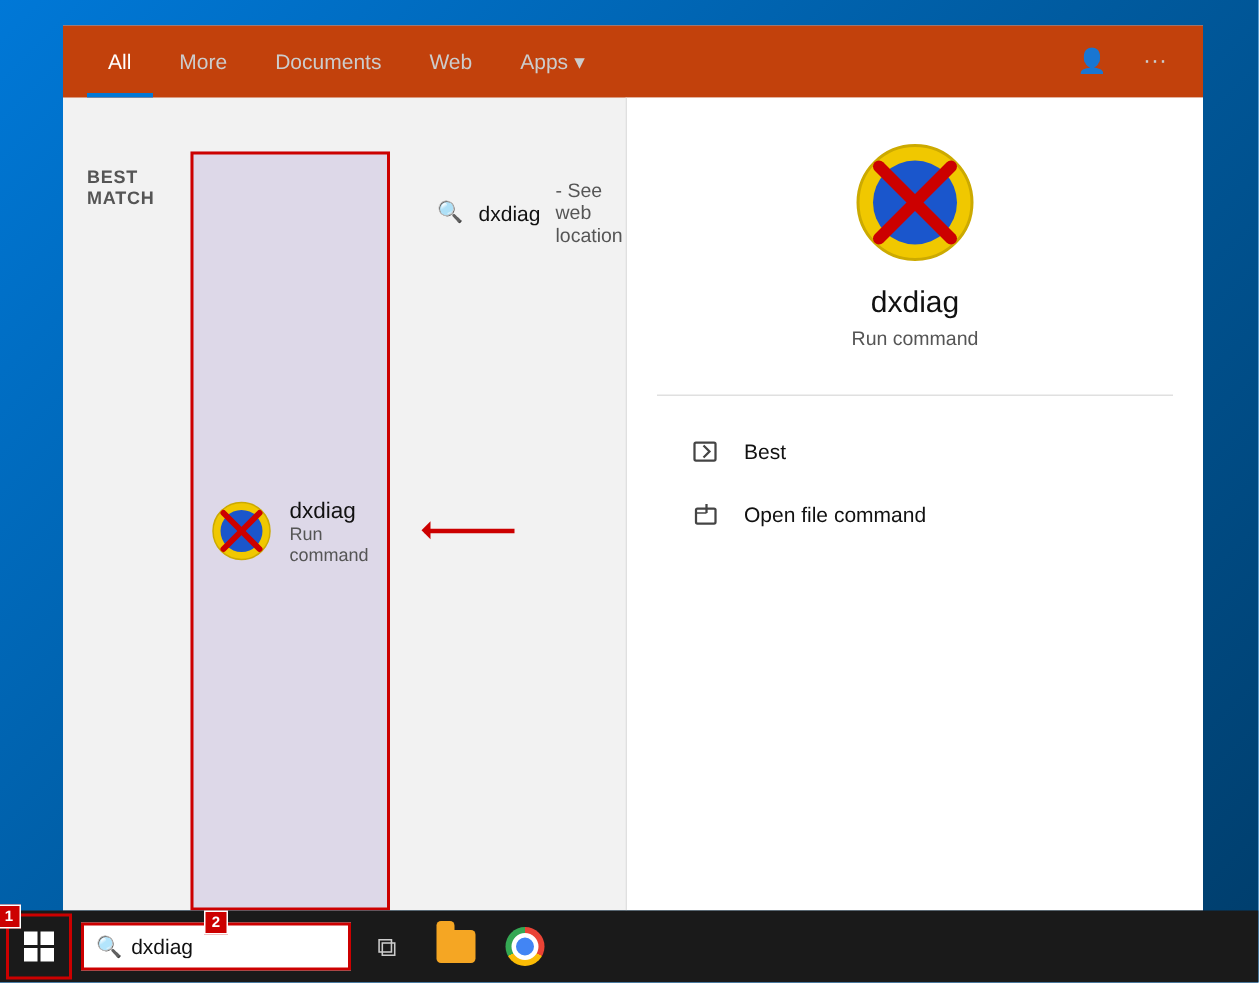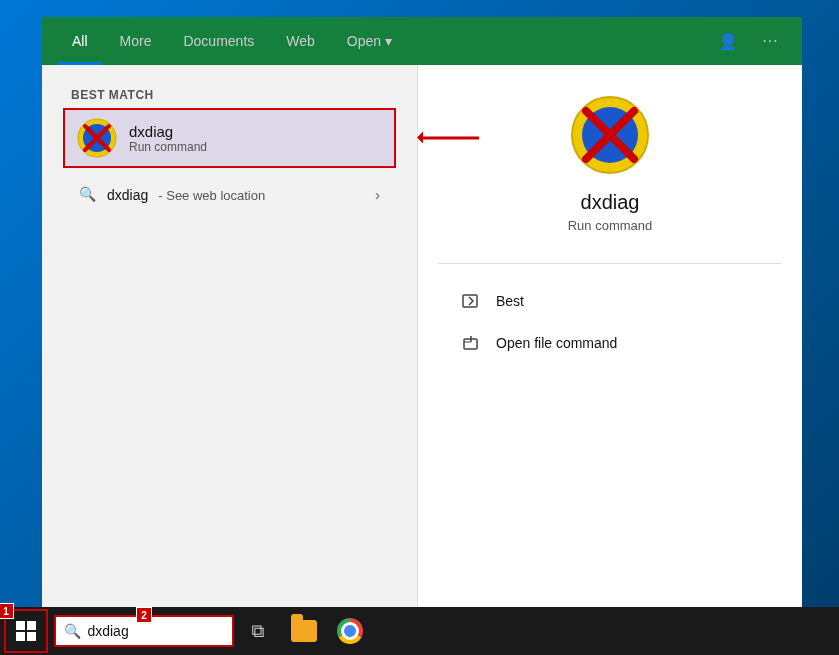--- a/index.html
+++ b/index.html
@@ -27,21 +27,21 @@
       left: 42px;
       width: 760px;
       height: 590px;
       background: #f2f2f2;
       display: flex;
       flex-direction: column;
     }
 
     
     .start-menu-header {
-      background: #15803d;
+      background: #c2410c;
       display: flex;
       align-items: center;
       padding: 0 16px;
       height: 48px;
       gap: 4px;
     }
 
     .nav-tab {
       color: #cccccc;
       padding: 0 14px;
@@ -94,23 +94,24 @@
     .start-menu-body {
       display: flex;
       flex: 1;
       overflow: hidden;
     }
 
     
     .left-panel {
       width: 375px;
       background: #f2f2f2;
-      padding: 13px;
-      display: flex;
-      flex-direction: column;
+      padding: 0;
+      display: flex;
+      flex-direction: row;
+      margin-top: 36px;
     }
 
     .section-label {
       font-size: 12px;
       font-weight: 600;
       color: #555;
       padding: 10px 16px 6px;
       text-transform: uppercase;
       letter-spacing: 0.5px;
     }
@@ -437,21 +438,21 @@
       <div class="nav-tab">
         <span>More</span>
       </div>
       <div class="nav-tab">
         <span>Documents</span>
       </div>
       <div class="nav-tab">
         <span>Web</span>
       </div>
       <div class="nav-tab more-tab">
-        <span>Open</span>
+        <span>Apps</span>
         <span>▾</span>
       </div>
       <div class="header-icons">
         <button class="header-icon-btn">👤</button>
         <button class="header-icon-btn">···</button>
       </div>
     </div>
 
     <div class="start-menu-body">
 

